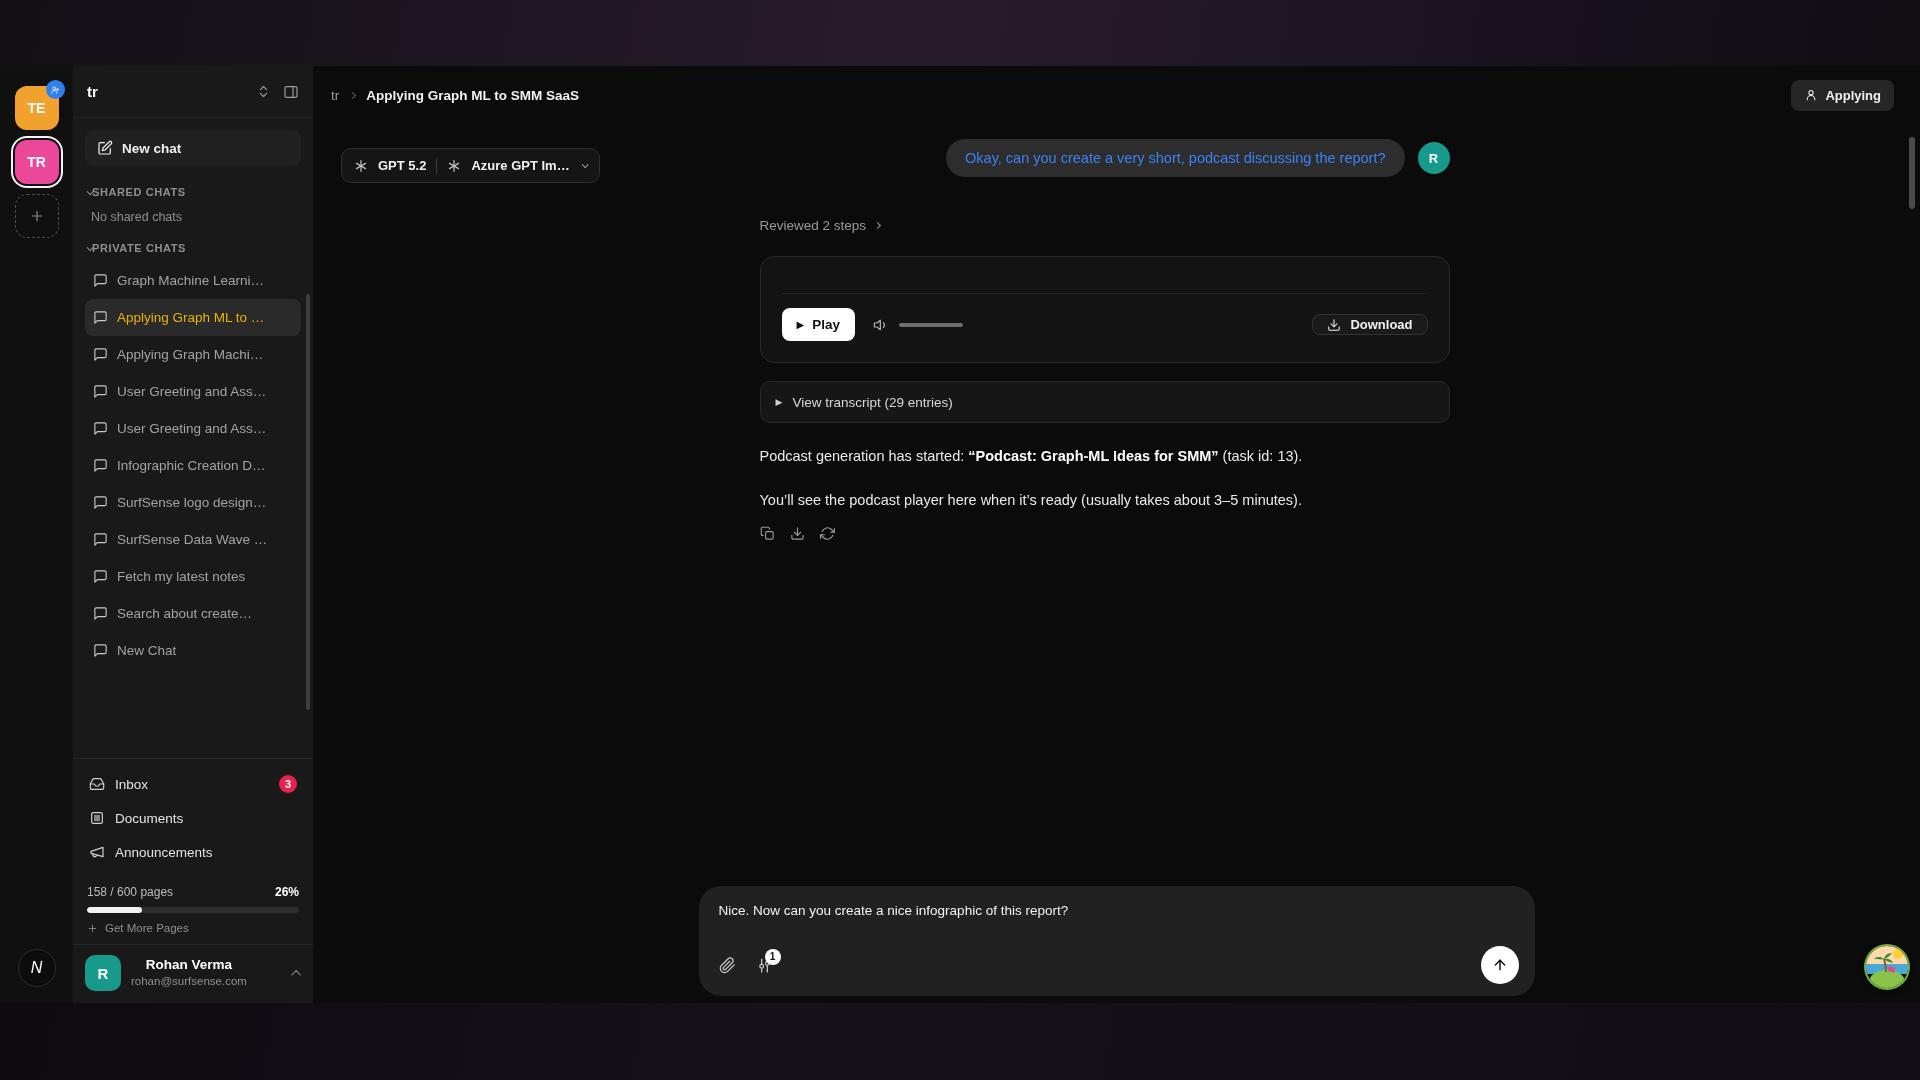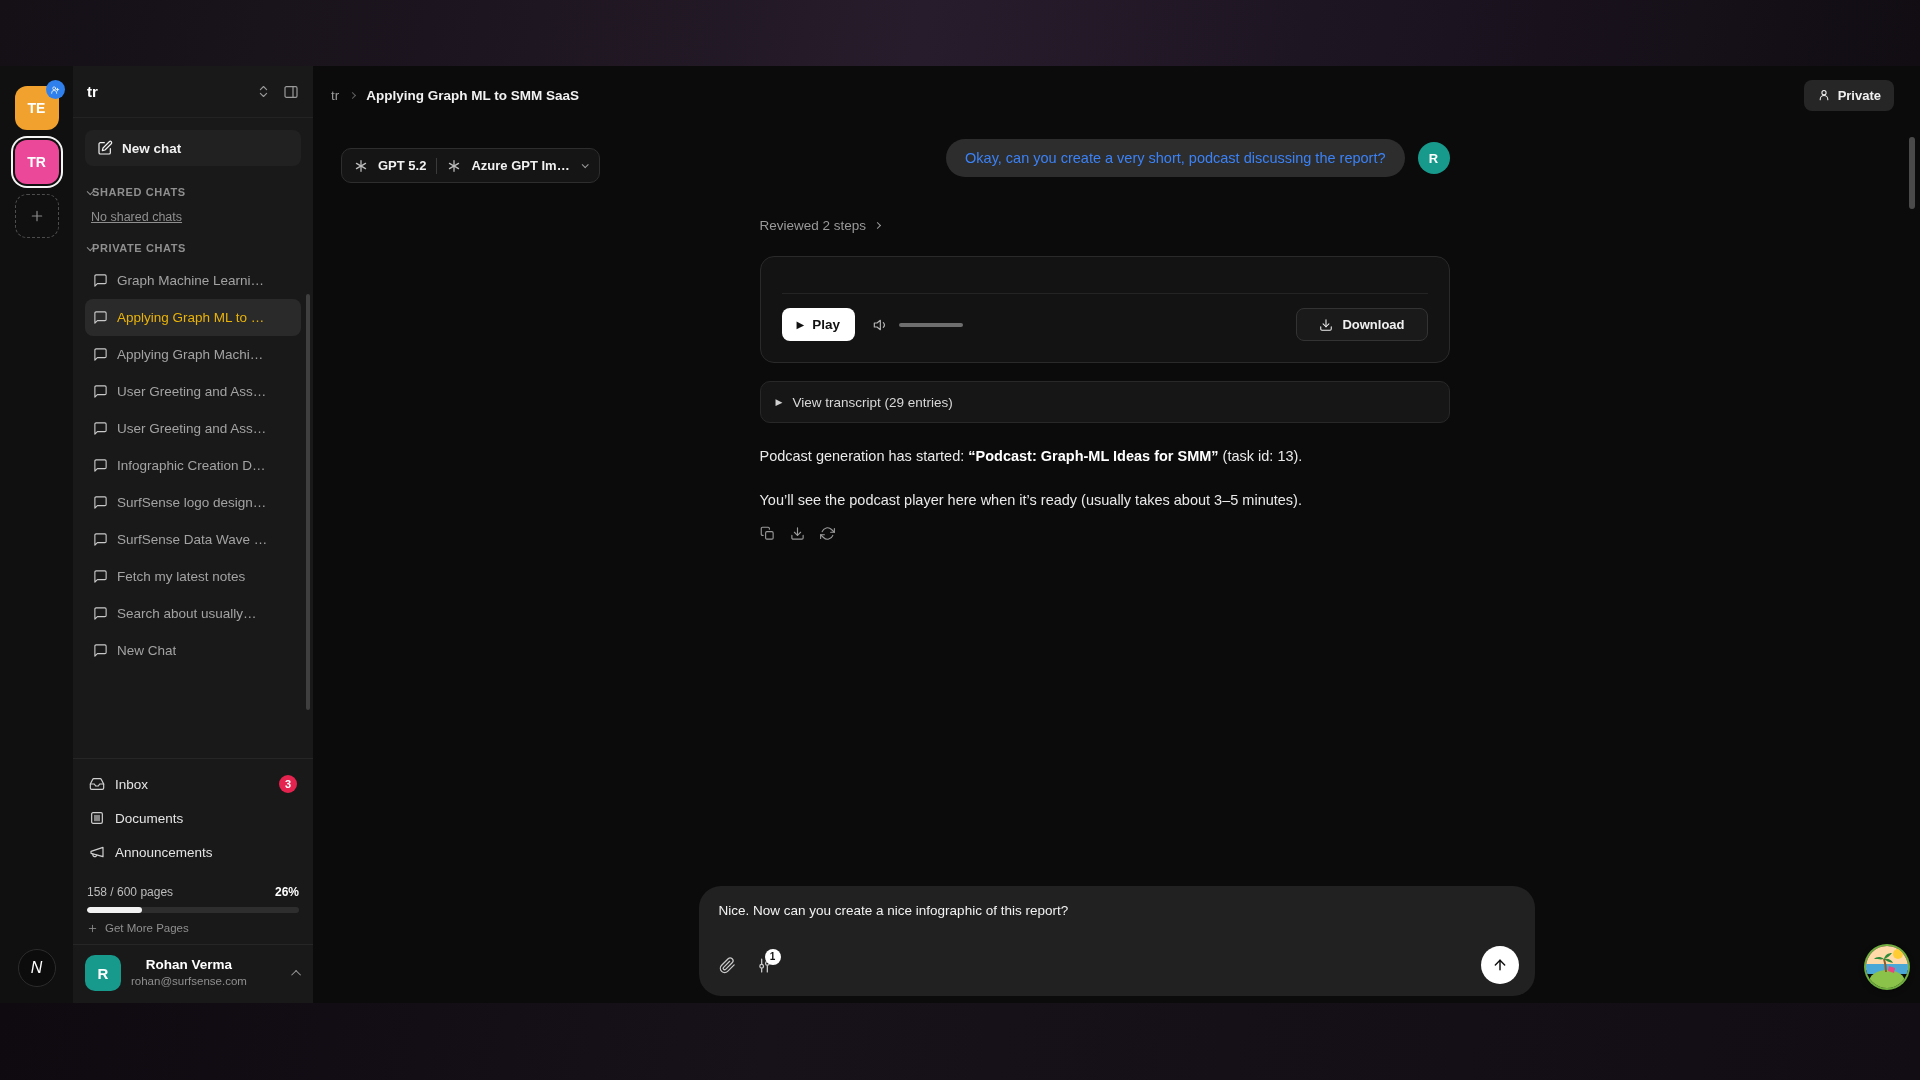--- a/index.html
+++ b/index.html
@@ -36,21 +36,21 @@
   .sb-header { height:52px; display:flex; align-items:center; padding:0 14px; border-bottom:1px solid #232323; }
   .sb-title { color:#fff; font-size:15px; font-weight:700; }
   .sb-header-icons { margin-left:auto; display:flex; align-items:center; gap:12px; color:#9a9a9a; }
   .newchat-wrap { padding:12px 12px 4px; }
   .newchat { height:36px; width:100%; border:none; border-radius:8px; background:#212121; color:#f0f0f0;
     display:flex; align-items:center; gap:9px; padding:0 12px; font-size:13.5px; font-weight:600; cursor:pointer;
     font-family:inherit; }
   .section { padding:0 12px; }
   .section-head { display:flex; align-items:center; gap:0; color:#8f8f8f; font-size:11px; font-weight:700;
     letter-spacing:.6px; margin-top:16px; padding-left:2px; cursor:pointer; }
-  .section-empty { color:#8f8f8f; font-size:12.5px; margin:12px 0 2px 6px;text-decoration:underline; }
+  .section-empty { color:#8f8f8f; font-size:12.5px; margin:12px 0 2px 6px; }
   .chat-list { margin-top:8px; display:flex; flex-direction:column; }
   .chat-item { height:37px; display:flex; align-items:center; gap:9px; padding:0 8px; border-radius:8px;
     color:#a3a3a3; font-size:13.5px; cursor:pointer; }
   .chat-item .cicon { color:#c9c9c9; flex:0 0 auto; }
   .chat-item .clabel { white-space:nowrap; overflow:hidden; text-overflow:ellipsis; }
   .chat-item.active { background:#2a2a2a; color:#eab308; }
   .list-scrollbar { position:absolute; right:3px; top:228px; width:4px; height:416px; border-radius:2px; background:#3f3f3f; }
 
   .sb-bottom { margin-top:auto;text-align:center; }
   .sb-divider { height:1px; background:#262626; }
@@ -116,22 +116,22 @@
   .pc-track { position:absolute; top:6.5px; left:0; right:0; height:3px; border-radius:2px; background:#3d3d3d; }
   .pc-knob { position:absolute; top:0; left:0; width:16px; height:16px; border-radius:50%; background:#101010; border:2px solid #ececec; }
   .pc-times { display:flex; justify-content:space-between; color:#9a9a9a; font-size:11.5px; margin-top:4px; }
   .pc-div { height:1px; background:#242424; margin:15px 0 14px; }
   .pc-controls { display:flex; align-items:center; }
   .play-btn { height:33px; background:#fff; color:#111; border:none; border-radius:8px; display:flex; align-items:center;
     gap:8px; padding:0 15px; font-size:13.5px; font-weight:700; cursor:pointer; font-family:inherit; }
   .play-tri { font-size:10px; line-height:1; }
   .vol-group { display:flex; align-items:center; gap:10px; margin-left:18px; color:#b3b3b3; }
   .vol-track { width:64px; height:4px; border-radius:2px; background:#6e6e6e; cursor:pointer; }
-  .dl-btn { margin-left:auto; height:33px; background:#1a1a1a; color:#f0f0f0; border:1px solid #333; border-radius:8px;
-    display:flex; align-items:center; gap:9px; padding:0 22px; font-size:13px; font-weight:700; cursor:pointer; font-family:inherit; }
+  .dl-btn { margin-left:auto; height:21px; background:#1a1a1a; color:#f0f0f0; border:1px solid #333; border-radius:8px;
+    display:flex; align-items:center; gap:9px; padding:0 14px; font-size:13px; font-weight:700; cursor:pointer; font-family:inherit; }
 
   .transcript-bar { margin-top:18px; border:1px solid #282828; border-radius:10px; background:#161616; height:42px;
     display:flex; align-items:center; gap:10px; padding:0 15px; color:#d8d8d8; font-size:13.5px; cursor:pointer; }
   .tri { font-size:9px; color:#cfcfcf; }
 
   .msg-p { color:#eaeaea; font-size:14.5px; margin-top:23px; line-height:1.45; }
   .msg-p b { color:#fff; }
   .action-row { display:flex; align-items:center; gap:15px; margin-top:15px; color:#9a9a9a; }
   .action-row .abtn { cursor:pointer; color:#9a9a9a; }
 
@@ -272,21 +272,21 @@
           <div class="chat-item">
           <svg class="cicon" width="15" height="15" viewBox="0 0 24 24" style="stroke:currentColor;fill:none;stroke-width:1.8;stroke-linecap:round;stroke-linejoin:round">
               <path d="M21 15a2 2 0 0 1-2 2H7l-4 4V5a2 2 0 0 1 2-2h14a2 2 0 0 1 2 2z"></path>
             </svg>
           <span class="clabel">Fetch my latest notes</span>
         </div>
           <div class="chat-item">
           <svg class="cicon" width="15" height="15" viewBox="0 0 24 24" style="stroke:currentColor;fill:none;stroke-width:1.8;stroke-linecap:round;stroke-linejoin:round">
               <path d="M21 15a2 2 0 0 1-2 2H7l-4 4V5a2 2 0 0 1 2-2h14a2 2 0 0 1 2 2z"></path>
             </svg>
-          <span class="clabel">Search about usually…</span>
+          <span class="clabel">Search about create…</span>
         </div>
           <div class="chat-item">
           <svg class="cicon" width="15" height="15" viewBox="0 0 24 24" style="stroke:currentColor;fill:none;stroke-width:1.8;stroke-linecap:round;stroke-linejoin:round">
               <path d="M21 15a2 2 0 0 1-2 2H7l-4 4V5a2 2 0 0 1 2-2h14a2 2 0 0 1 2 2z"></path>
             </svg>
           <span class="clabel">New Chat</span>
         </div>
         </div>
     </div>
 
@@ -350,21 +350,21 @@
   <div class="main">
     <div class="main-header">
       <span class="crumb-root">tr</span>
       <span class="crumb-sep cv sm right"></span>
       <span class="crumb-current">Applying Graph ML to SMM SaaS</span>
       <button class="privacy-btn">
         <svg width="14" height="14" viewBox="0 0 24 24" class="ico">
             <circle cx="12" cy="8" r="3.6"></circle>
             <path d="M5.5 20v-.8a6.5 6.5 0 0 1 13 0v.8"></path>
           </svg>
-        <span>Private</span>
+        <span>Applying</span>
       </button>
     </div>
 
     <div class="content">
 
       <div class="model-pill">
         <svg class="model-logo" width="14" height="14" viewBox="0 0 24 24" style="stroke:currentColor;fill:none;stroke-width:2.2;stroke-linecap:round">
             <path d="M12 3v18"></path>
             <path d="M4.2 7.5l15.6 9"></path>
             <path d="M4.2 16.5l15.6-9"></path>

